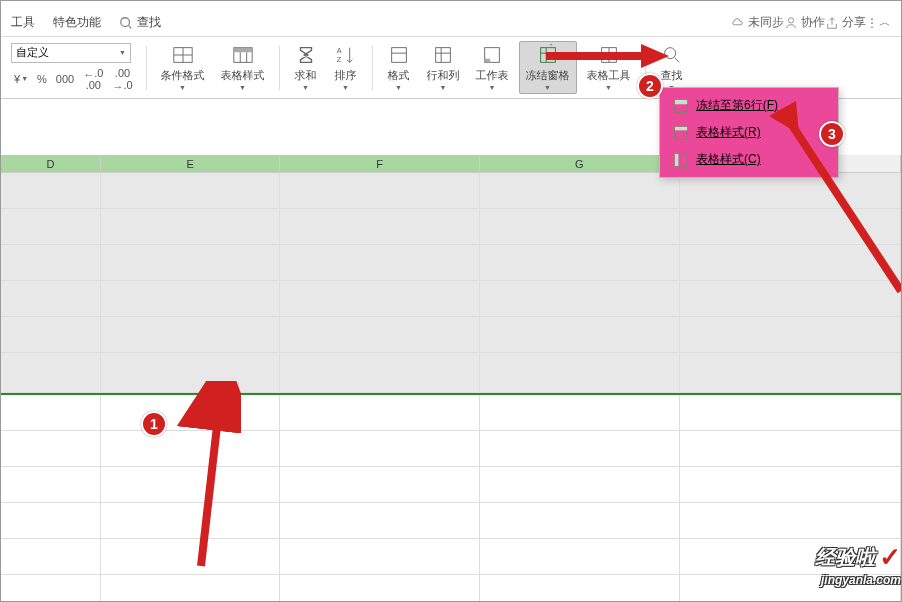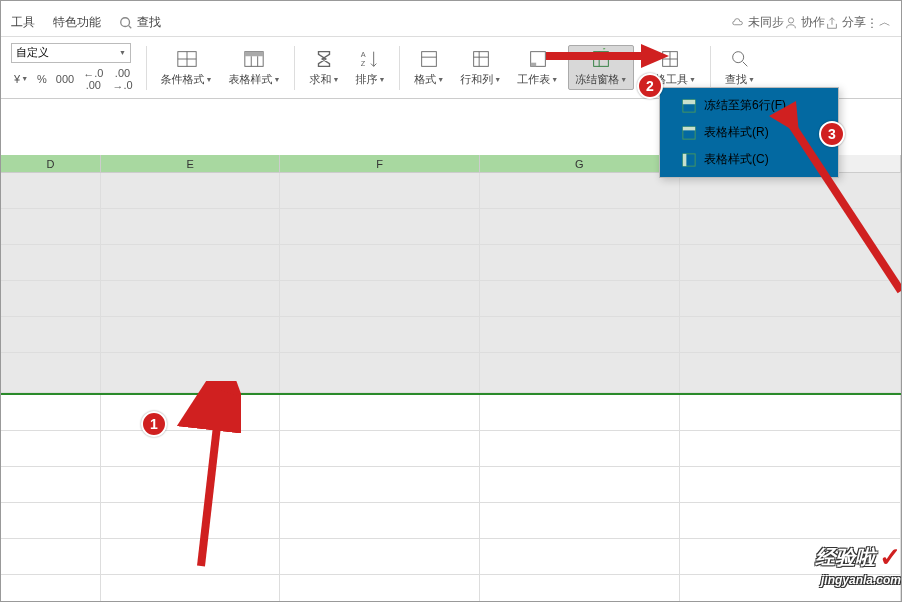--- a/index.html
+++ b/index.html
@@ -16,27 +16,27 @@
     .ribbon { height: 62px; display: flex; align-items: center; padding: 2px 8px; border-bottom: 1px solid #ccc; background: #fff; gap: 4px; }
     .ribbon-sep { width: 1px; height: 44px; background: #ddd; margin: 0 4px; }
     
     .style-box { display: flex; flex-direction: column; gap: 2px; padding: 2px; }
     .dropdown-field { width: 120px; height: 20px; border: 1px solid #bbb; padding: 0 4px; display: flex; align-items: center; justify-content: space-between; background: #fff; font-size: 11px; }
     .num-format-row { display: flex; gap: 3px; align-items: center; }
     .num-btn { border: none; background: none; padding: 2px 3px; font-size: 11px; color: #555; display: flex; align-items: center; gap: 1px; }
     
     .btn-col { display: flex; flex-direction: column; align-items: center; justify-content: center; padding: 2px 6px; cursor: pointer; border-radius: 2px; }
     .btn-col.active { background: #d8d8d8; border: 1px solid #aaa; }
-    .btn-label { font-size: 11px; color: #444; margin-top: 2px; display: flex; align-items: center; gap: 1px; }
+    .btn-label { font-size: 11px; color: #444; margin-top: 2px; display: flex; align-items: center; gap: 1px; flex-direction: column; }
     .drop-tri { font-size: 7px; color: #666; }
     
     svg.ico { width: 24px; height: 22px; }
     svg.ico-s { width: 14px; height: 14px; }
     
-    .dropdown-menu { position: absolute; left: 658px; top: 86px; background: #0369a1; border: 1px solid #bbb; box-shadow: 2px 2px 8px rgba(0,0,0,0.2); width: 180px; padding: 4px 12px; z-index: 10; }
+    .dropdown-menu { position: absolute; left: 658px; top: 86px; background: #ec4899; border: 1px solid #bbb; box-shadow: 2px 2px 8px rgba(0,0,0,0.2); width: 180px; padding: 4px 4px; z-index: 10; text-decoration: underline; }
     .menu-item { display: flex; align-items: center; gap: 8px; padding: 5px 10px; cursor: pointer; }
     
     .sheet-area { position: relative; }
     .col-headers { display: flex; height: 18px; background: #f0f0f0; border-bottom: 1px solid #ccc; }
     .col-h { border-right: 1px solid #ccc; display: flex; align-items: center; justify-content: center; color: #555; font-size: 11px; }
     .col-h.sel { background: #a8d8a0; color: #333; }
     .rows-area { display: flex; flex-direction: column; }
     .row { display: flex; height: 36px; }
     .row.sel .cell { background: #e8e8e8; }
     .cell { border-right: 1px solid #ddd; border-bottom: 1px solid #ddd; }

